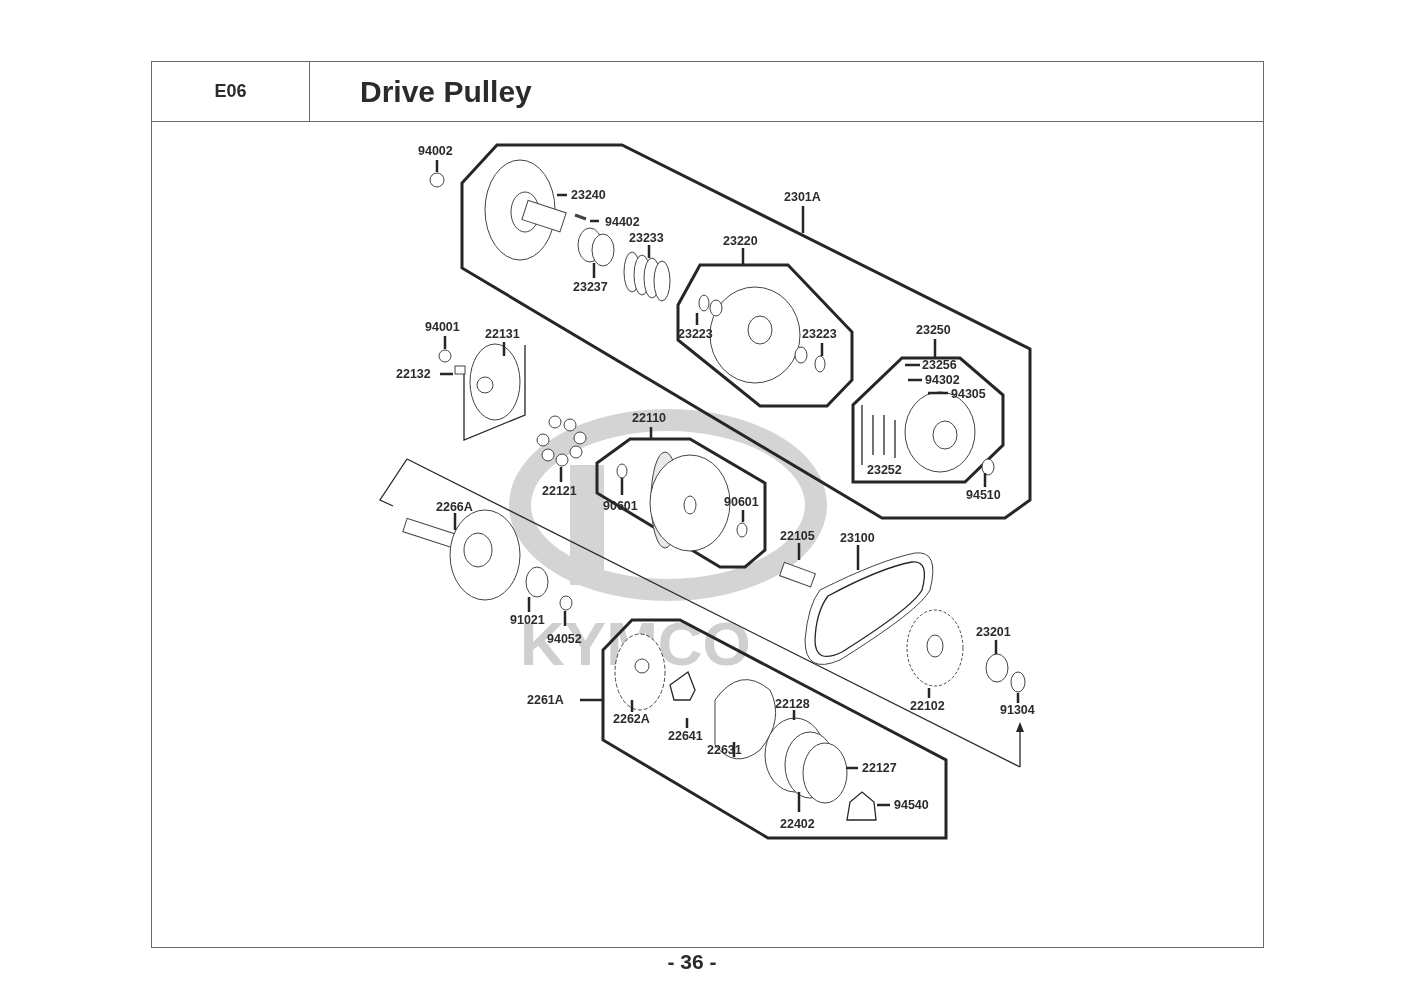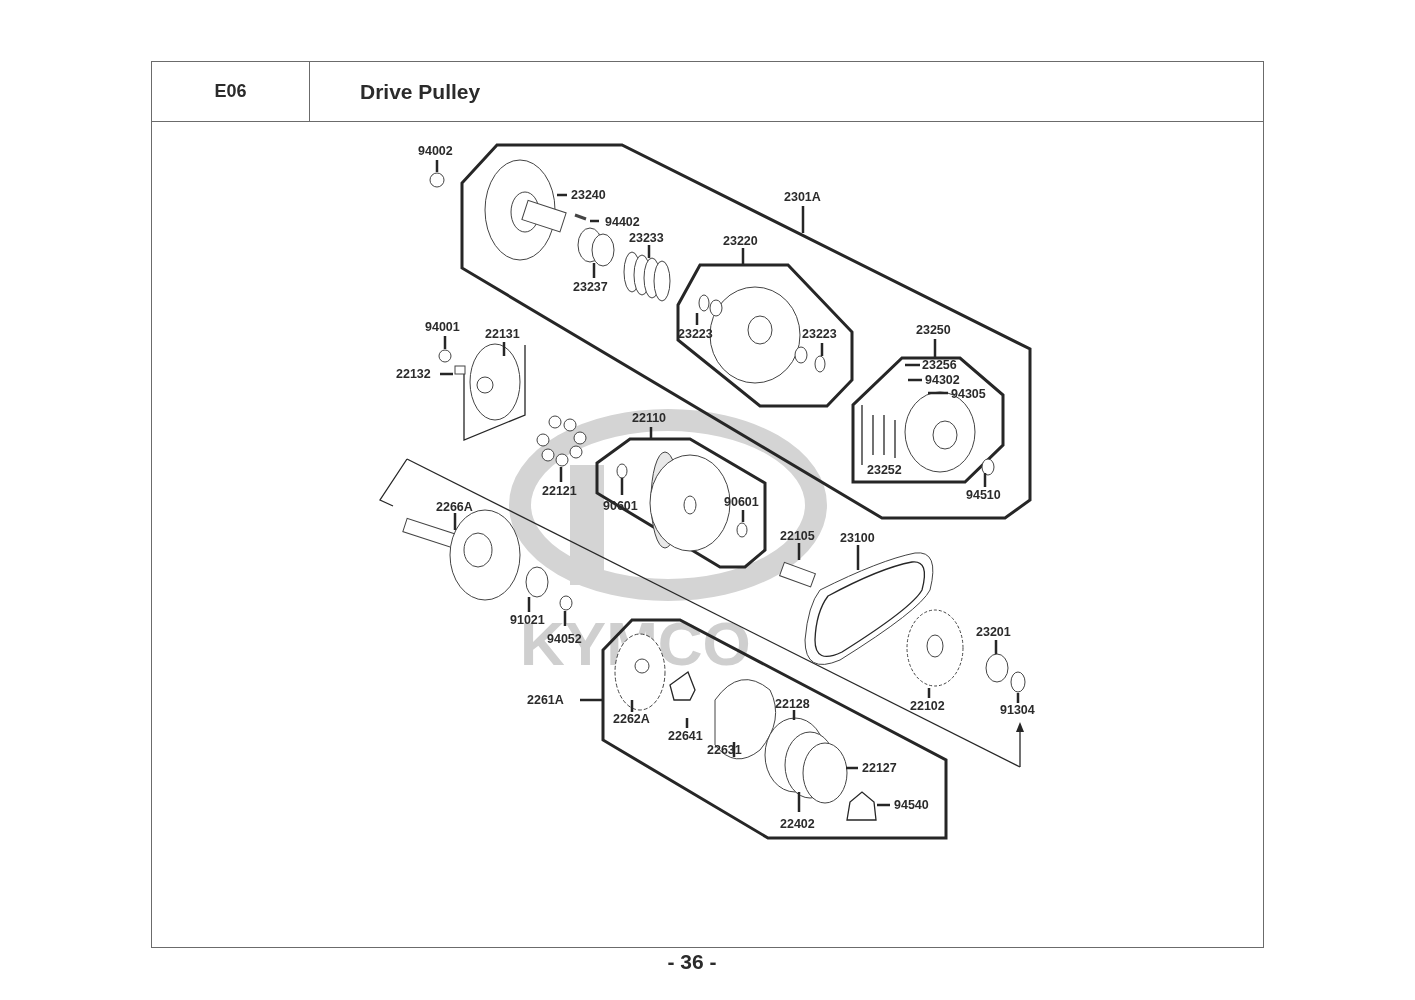--- a/index.html
+++ b/index.html
@@ -5,21 +5,21 @@
     html, body { margin: 0; padding: 0; background: #ffffff; }
     body { width: 1415px; height: 1000px; position: relative; overflow: hidden;
            font-family: "Liberation Sans", sans-serif; color: #2b2b2b; }
     .hdr-code { position: absolute; left: 151px; top: 61px; width: 158px; height: 61px;
                 border: 1px solid #6b6b6b; border-right: none; box-sizing: border-box;
                 display: flex; align-items: center; justify-content: center;
                 font-weight: bold; font-size: 18px; }
     .hdr-title { position: absolute; left: 309px; top: 61px; width: 955px; height: 61px;
                  border: 1px solid #6b6b6b; box-sizing: border-box; border-left: 1px solid #6b6b6b;
                  display: flex; align-items: center; padding-left: 50px;
-                 font-weight: bold; font-size: 21px; }
+                 font-weight: bold; font-size: 30px; }
     .frame { position: absolute; left: 151px; top: 121px; width: 1113px; height: 827px;
              border: 1px solid #6b6b6b; border-top: none; box-sizing: border-box; }
     .page-no { position: absolute; left: 0; width: 1384px; top: 950px; text-align: center;
                font-weight: bold; font-size: 21px; }
     svg#diagram { position: absolute; left: 0; top: 0; width: 1415px; height: 1000px; }
     .lbl { font-family: "Liberation Sans", sans-serif; font-weight: bold; font-size: 12.5px; fill: #2b2b2b; }
     .wm  { font-family: "Liberation Sans", sans-serif; font-weight: bold; font-size: 62px; fill: #cfcfcf; }
     .box { fill: none; stroke: #262626; stroke-width: 3; stroke-linejoin: miter; }
     .thin { fill: none; stroke: #262626; stroke-width: 1.3; }
     .lead { stroke: #262626; stroke-width: 2.5; }

